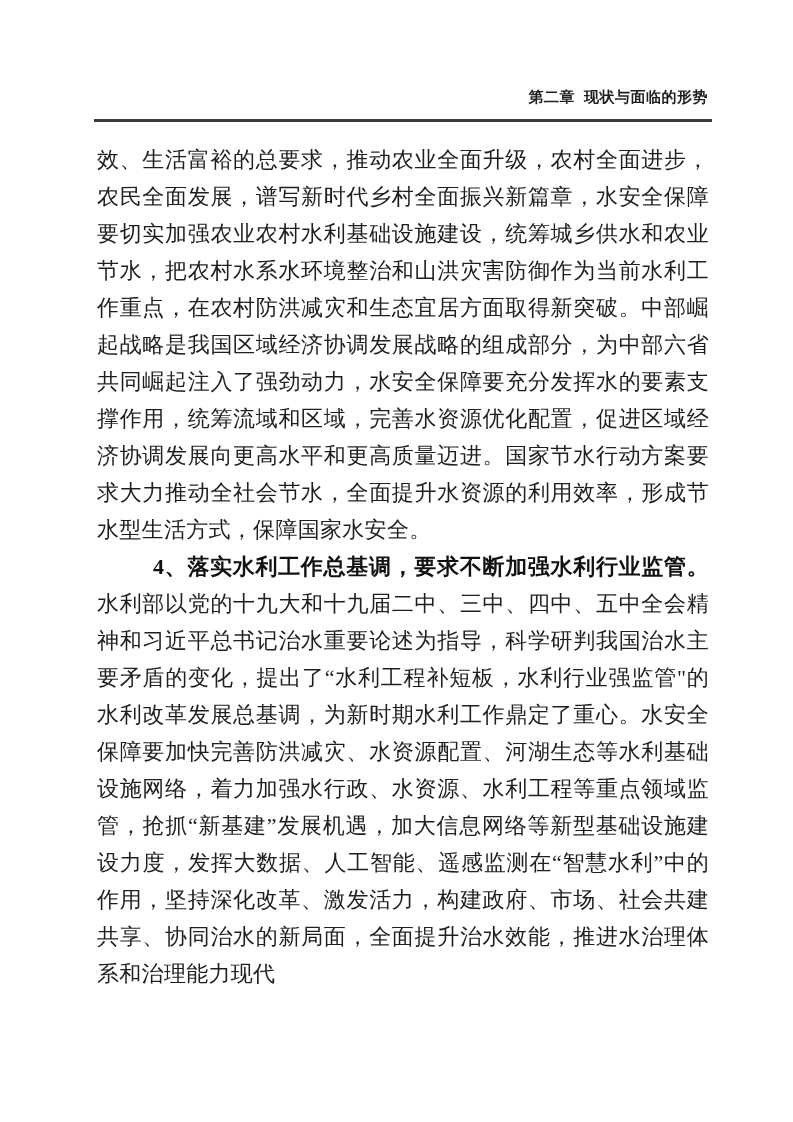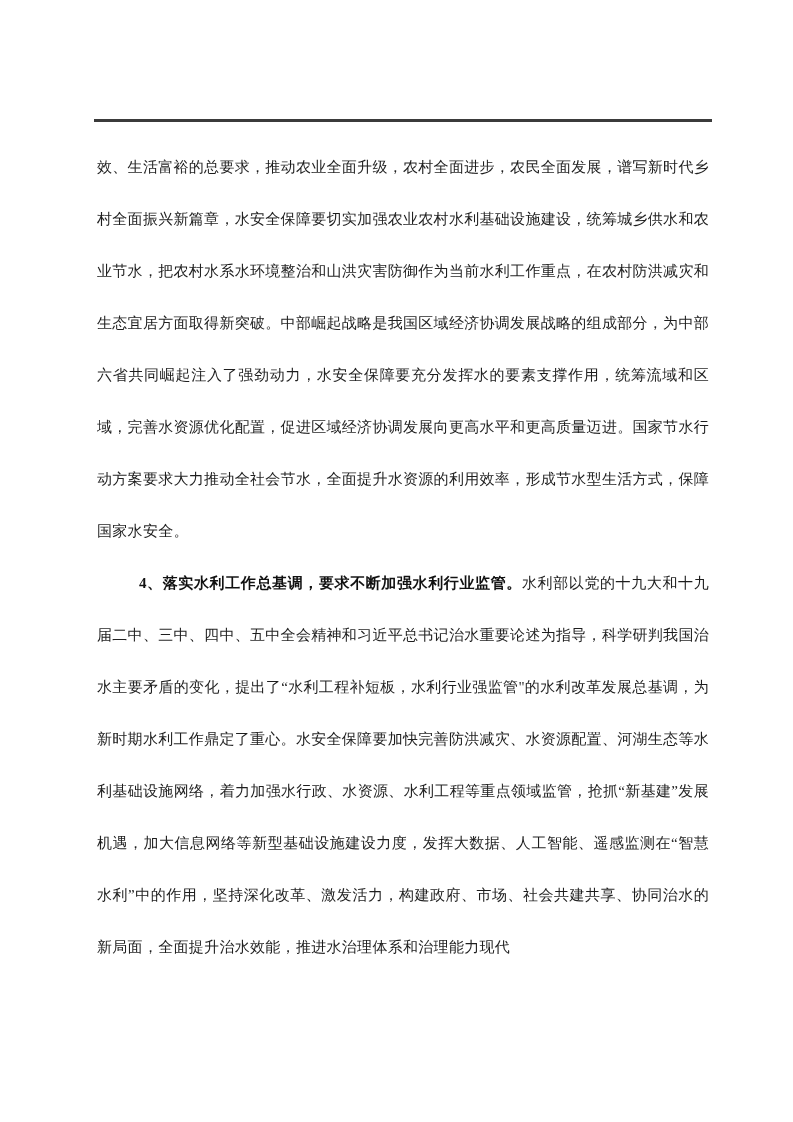--- a/index.html
+++ b/index.html
@@ -39,22 +39,22 @@
     left: 94px;
     width: 618px;
     height: 2.5px;
     background: #3b3b3b;
   }
   .document-body {
     position: absolute;
     top: 141px;
     left: 97px;
     width: 612px;
-    font-size: 15px;
-    line-height: 52px;
+    font-size: 22px;
+    line-height: 37px;
     letter-spacing: 0.3px;
     text-align: justify;
     text-justify: inter-ideograph;
   }
   .document-body p {
     margin: 0;
     padding: 0;
   }
   .para-indent {
     text-indent: 2em;
@@ -73,20 +73,23 @@
     font-size: 14px;
     color: #2b2b2b;
     font-family: "Liberation Serif", "DejaVu Serif", serif;
   }
 </style>
 </head>
 <body>
 
 <div class="page">
 
+  <div class="page-header">
+    <span class="chapter-label">第二章</span><span>现状与面临的形势</span>
+  </div>
 
   <div class="header-rule"></div>
 
   <div class="document-body">
     <p>效、生活富裕的总要求，推动农业全面升级，农村全面进步，农民全面发展，谱写新时代乡村全面振兴新篇章，水安全保障要切实加强农业农村水利基础设施建设，统筹城乡供水和农业节水，把农村水系水环境整治和山洪灾害防御作为当前水利工作重点，在农村防洪减灾和生态宜居方面取得新突破。中部崛起战略是我国区域经济协调发展战略的组成部分，为中部六省共同崛起注入了强劲动力，水安全保障要充分发挥水的要素支撑作用，统筹流域和区域，完善水资源优化配置，促进区域经济协调发展向更高水平和更高质量迈进。国家节水行动方案要求大力推动全社会节水，全面提升水资源的利用效率，形成节水型生活方式，保障国家水安全。</p>
     <p class="para-indent"><span class="para-lead">4、落实水利工作总基调，要求不断加强水利行业监管。</span><span>水利部以党的十九大和十九届二中、三中、四中、五中全会精神和习近平总书记治水重要论述为指导，科学研判我国治水主要矛盾的变化，提出了“水利工程补短板，水利行业强监管"的水利改革发展总基调，为新时期水利工作鼎定了重心。水安全保障要加快完善防洪减灾、水资源配置、河湖生态等水利基础设施网络，着力加强水行政、水资源、水利工程等重点领域监管，抢抓“新基建”发展机遇，加大信息网络等新型基础设施建设力度，发挥大数据、人工智能、遥感监测在“智慧水利”中的作用，坚持深化改革、激发活力，构建政府、市场、社会共建共享、协同治水的新局面，全面提升治水效能，推进水治理体系和治理能力现代</span></p>
   </div>
 
 
 </div>

